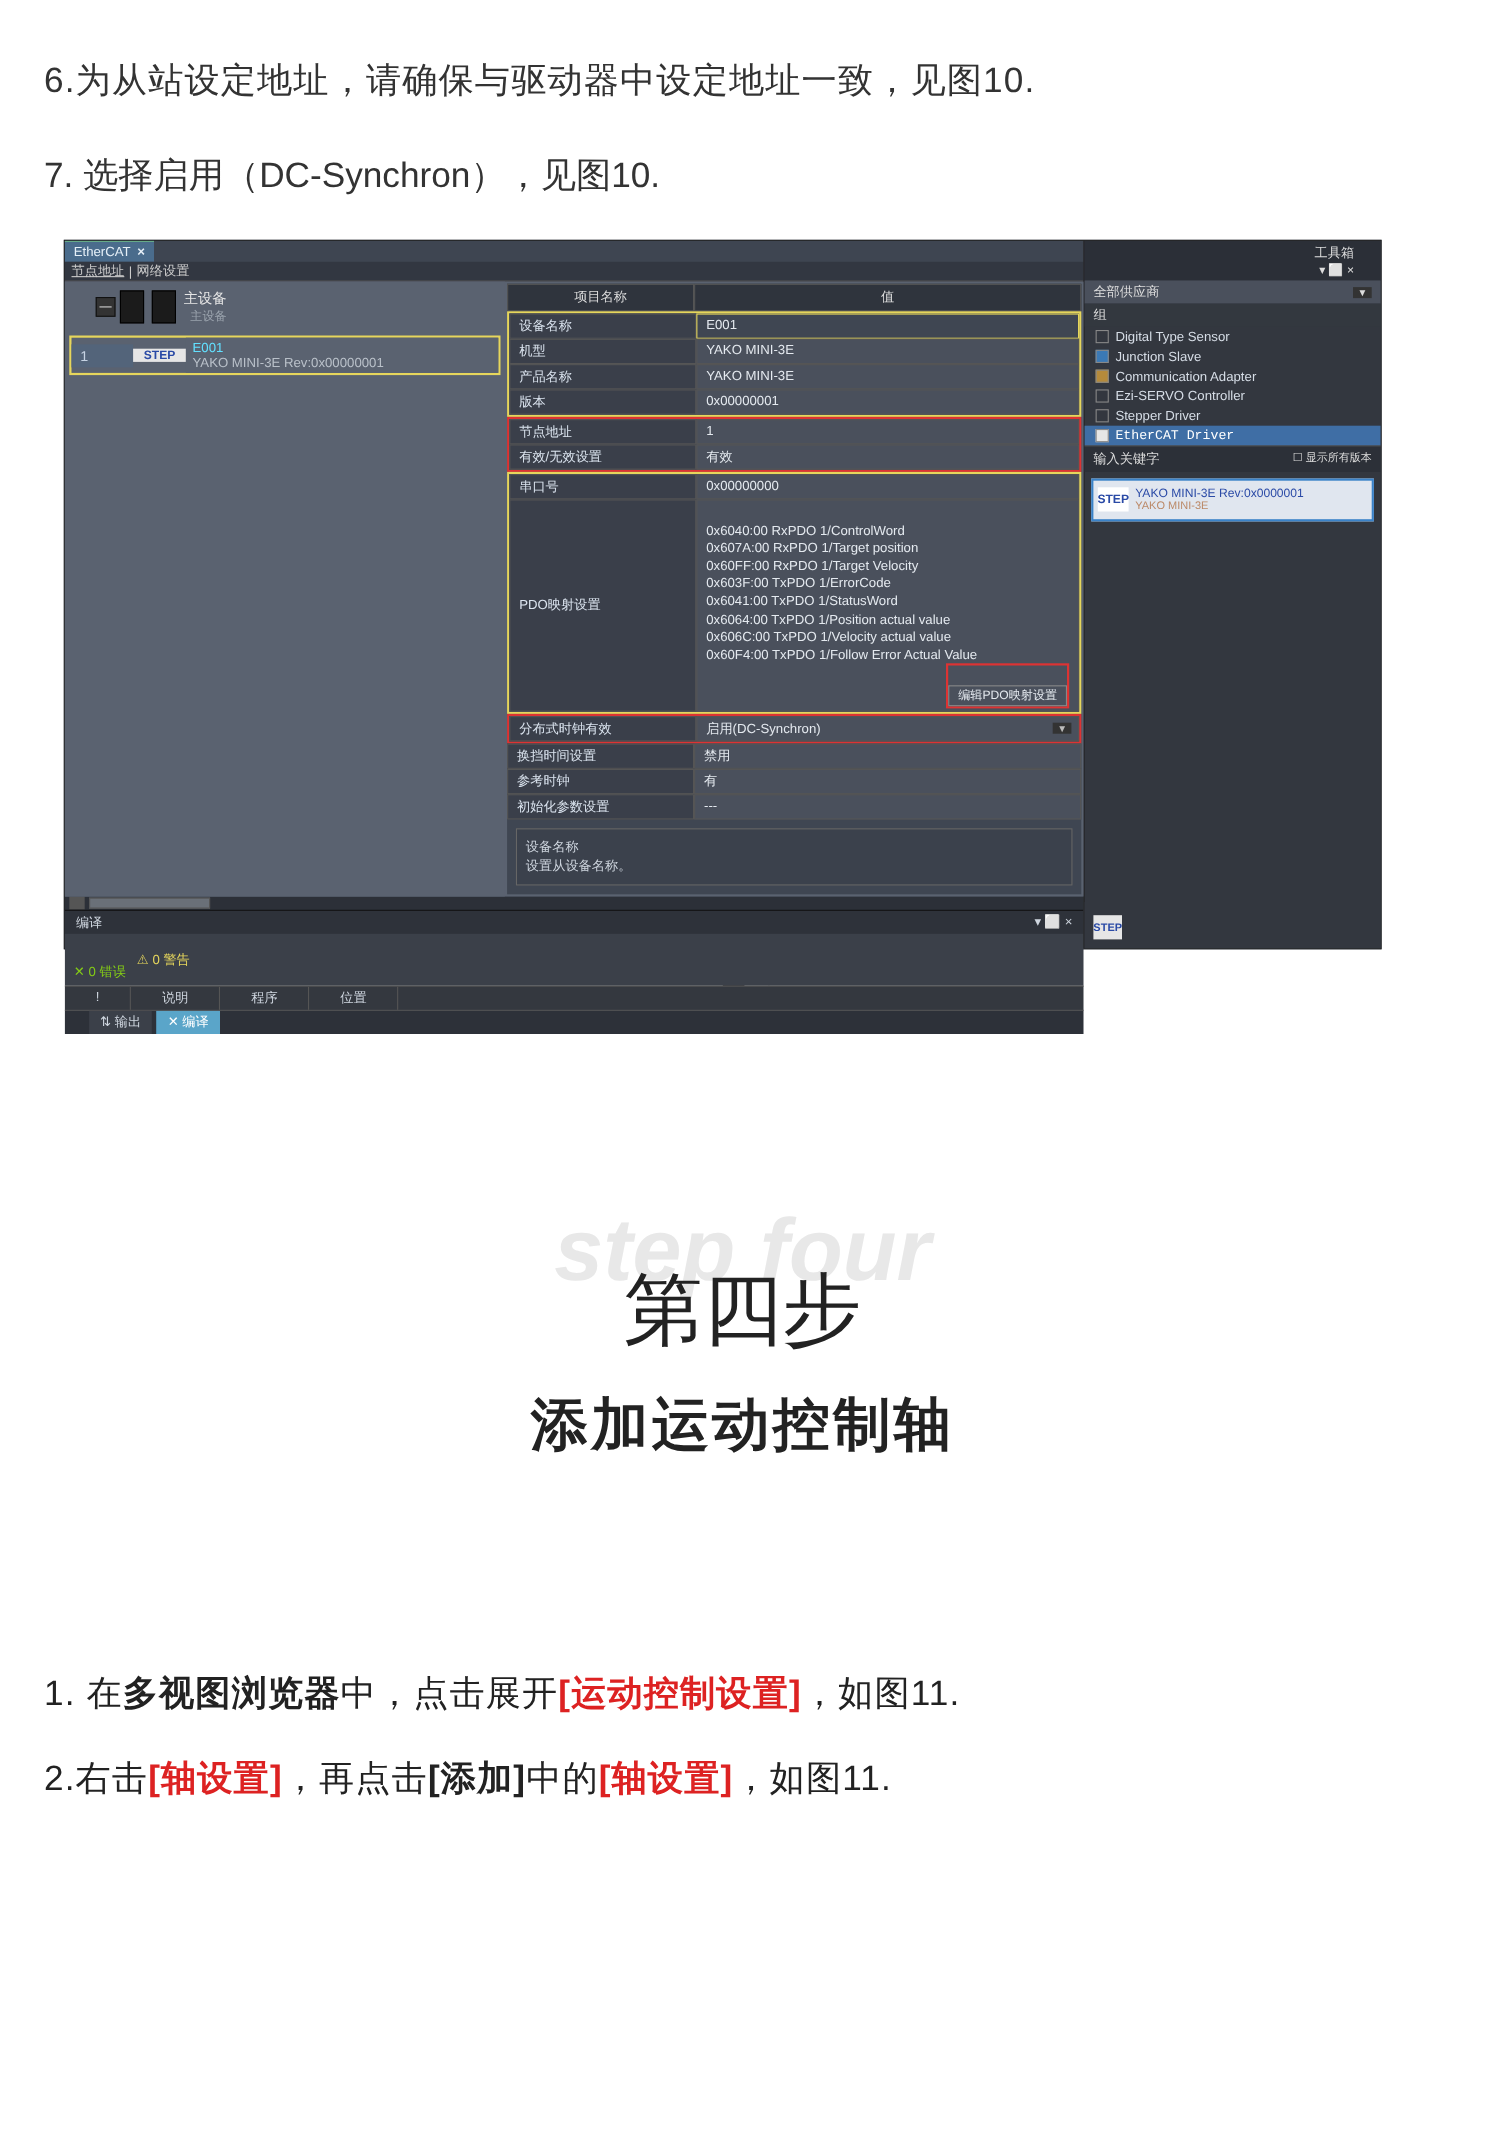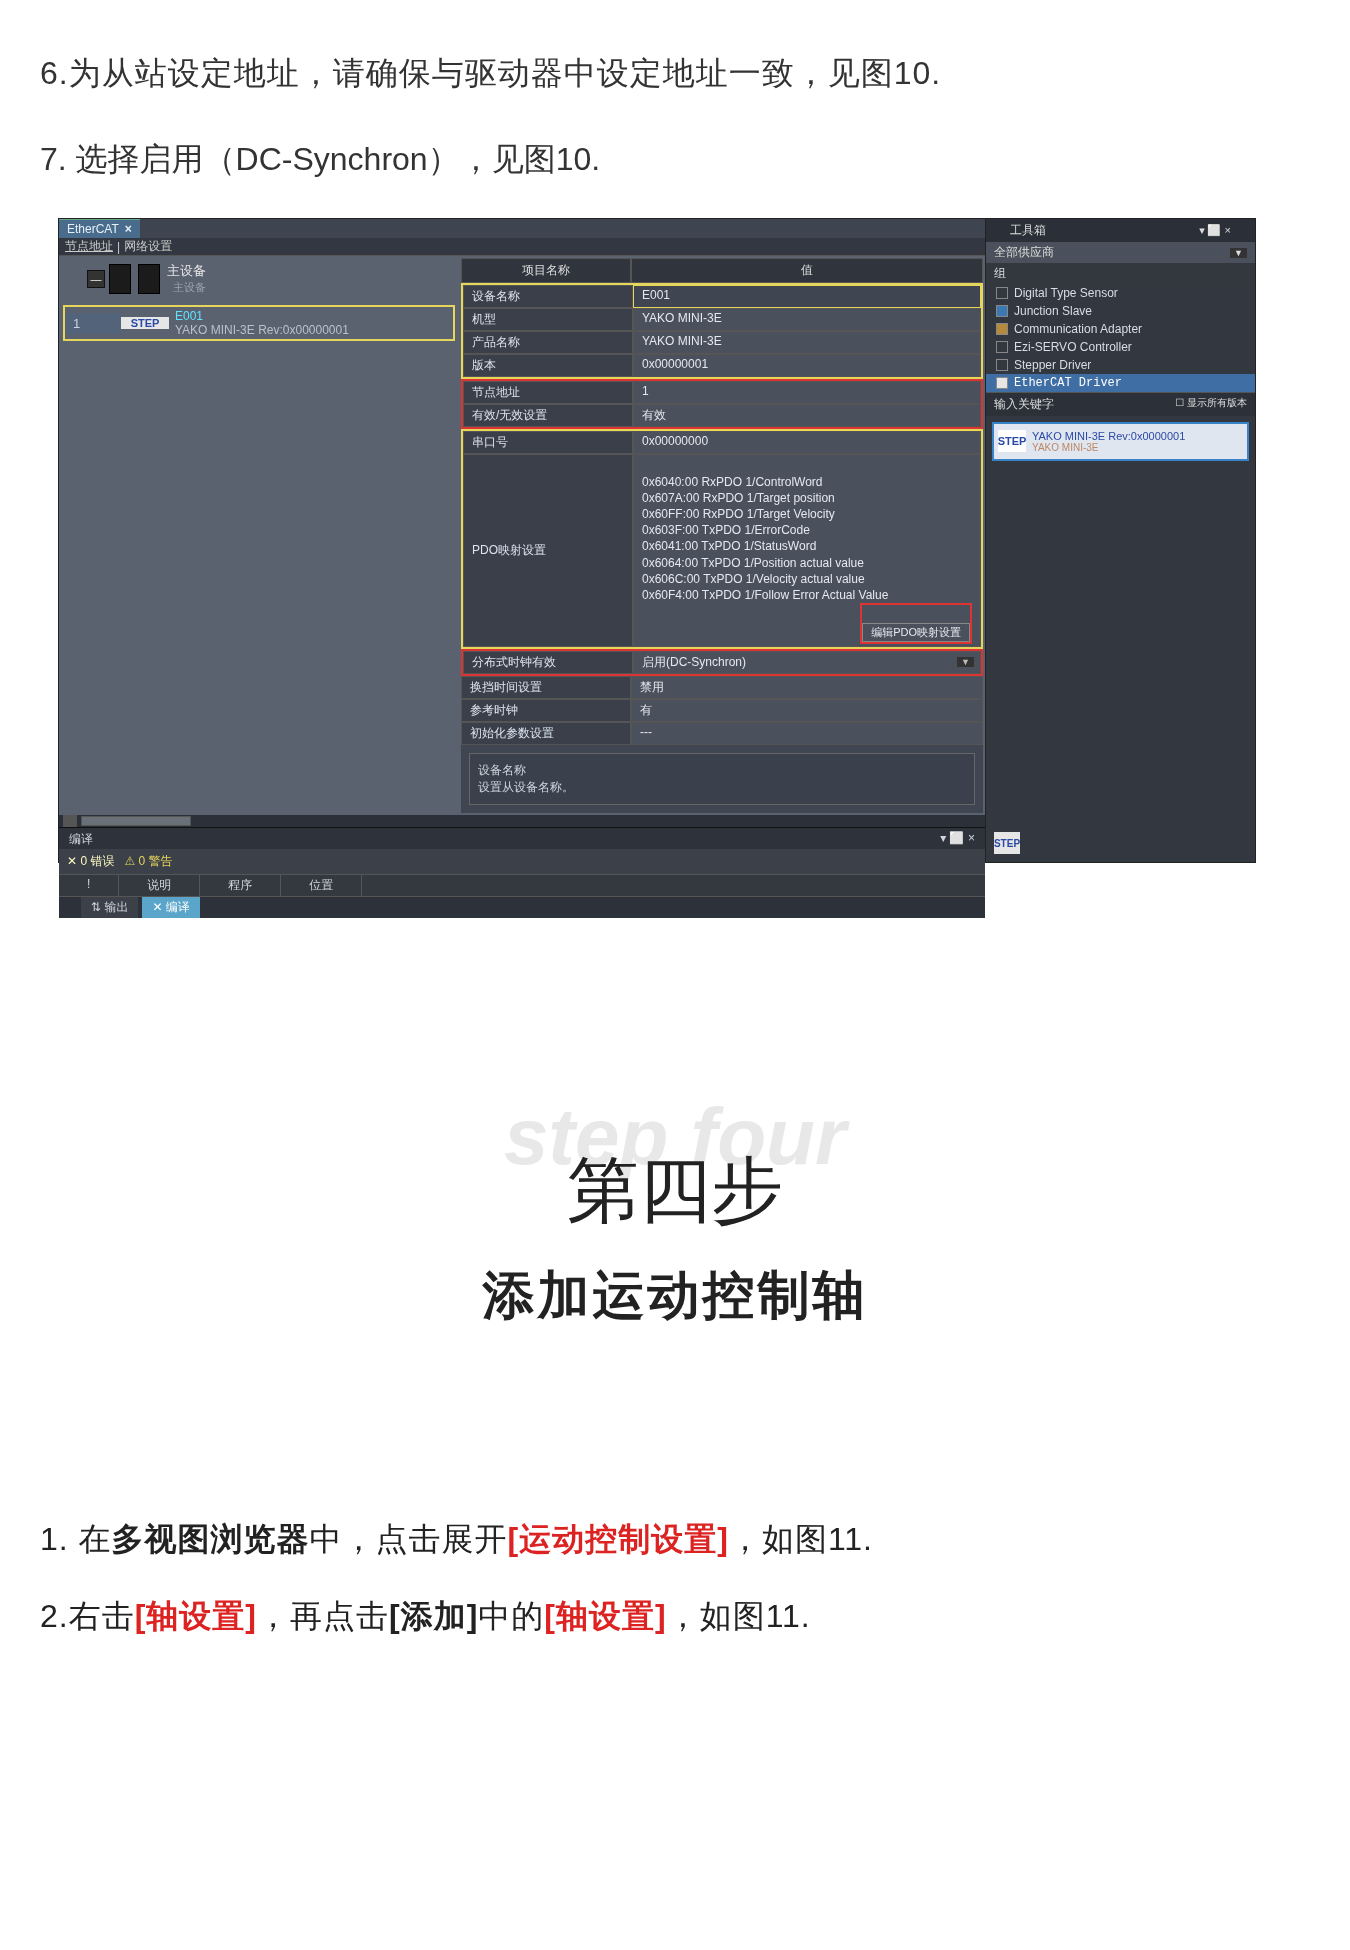--- a/index.html
+++ b/index.html
@@ -41,29 +41,29 @@
   .pdo-block .pr { line-height:1.35; }
   .pdo-btn { float:right; background:#4a505c; border:1px solid #888; padding:1px 8px; font-size:11px; margin-top:2px;}
   .dc-row .pr { position:relative; }
   .dc-arrow { position:absolute; right:6px; top:5px; font-size:9px; color:#bbb; background:#333; padding:0 4px; }
   .help-box { margin:8px; padding:8px; border:1px solid #666; font-size:12px; color:#cfd6df; background:#3b414c; }
   .scroll-h { height:14px; background:#2c3038; display:flex; align-items:center; padding:0 4px;}
   .scroll-h .thumb { width:110px; height:10px; background:#6a7078; border:1px solid #555;}
   .scroll-h .arr { width:14px; height:12px; background:#555; margin-right:4px;}
   .compile-bar { height:22px; background:#2e323a; color:#cfd6df; padding:3px 10px; font-size:12px; display:flex; justify-content:space-between; border-top:1px solid #111;}
   .err-row { padding:4px 8px; font-size:12px; background:#3b4049; display:flex; gap:10px; align-items:center;}
-  .er { color:#fef9c3; }
+  .er { color:#84cc16;margin-top:22px; }
   .wr { color:#e6d65c; }
   .col-head-row { display:flex; background:#34383f; font-size:12px; color:#cfd6df; border-top:1px solid #555; border-bottom:1px solid #555;}
   .col-head-row div { padding:2px 28px 2px 28px; border-right:1px solid #555;}
   .blank-rows { height:46px; background:#3b4049; }
   .footer-tabs { height:24px; background:#2d3139; display:flex; align-items:center; padding-left:22px; gap:4px; font-size:12px;}
   .ftab { padding:2px 10px; background:#3b4049; color:#cfd6df;}
   .ftab.active { background:#5aa5c9; color:#fff;}
-  .side-head { background:#2b2f37; padding:3px 24px; font-size:12px; display:flex; justify-content:space-between; align-items:center;}
+  .side-head { background:#2b2f37; padding:3px 24px; font-size:12px; display:flex; justify-content:space-between; align-items:flex-end;flex-direction:column;}
   .side-head .pin { font-size:11px; }
   .side-sub { background:#4a505c; padding:2px 8px; font-size:12px; display:flex; justify-content:space-between; align-items:center;}
   .side-sub .dd { font-size:9px; background:#333; padding:0 4px;}
   .side-grp { background:#33383f; padding:2px 8px; font-size:12px;}
   .side-list { font-size:12px; }
   .side-list .it { padding:2px 10px; display:flex; align-items:center; gap:6px; color:#d6dde6;}
   .side-list .ic { width:12px; height:12px; border:1px solid #888; display:inline-block;}
   .side-list .selected { background:#3f6ea5; color:#fff;font-family:Liberation Mono, monospace;}
   .side-input { border-top:1px solid #555; }
   .side-input .lb { background:#2c3038; padding:3px 8px; font-size:12px;}

